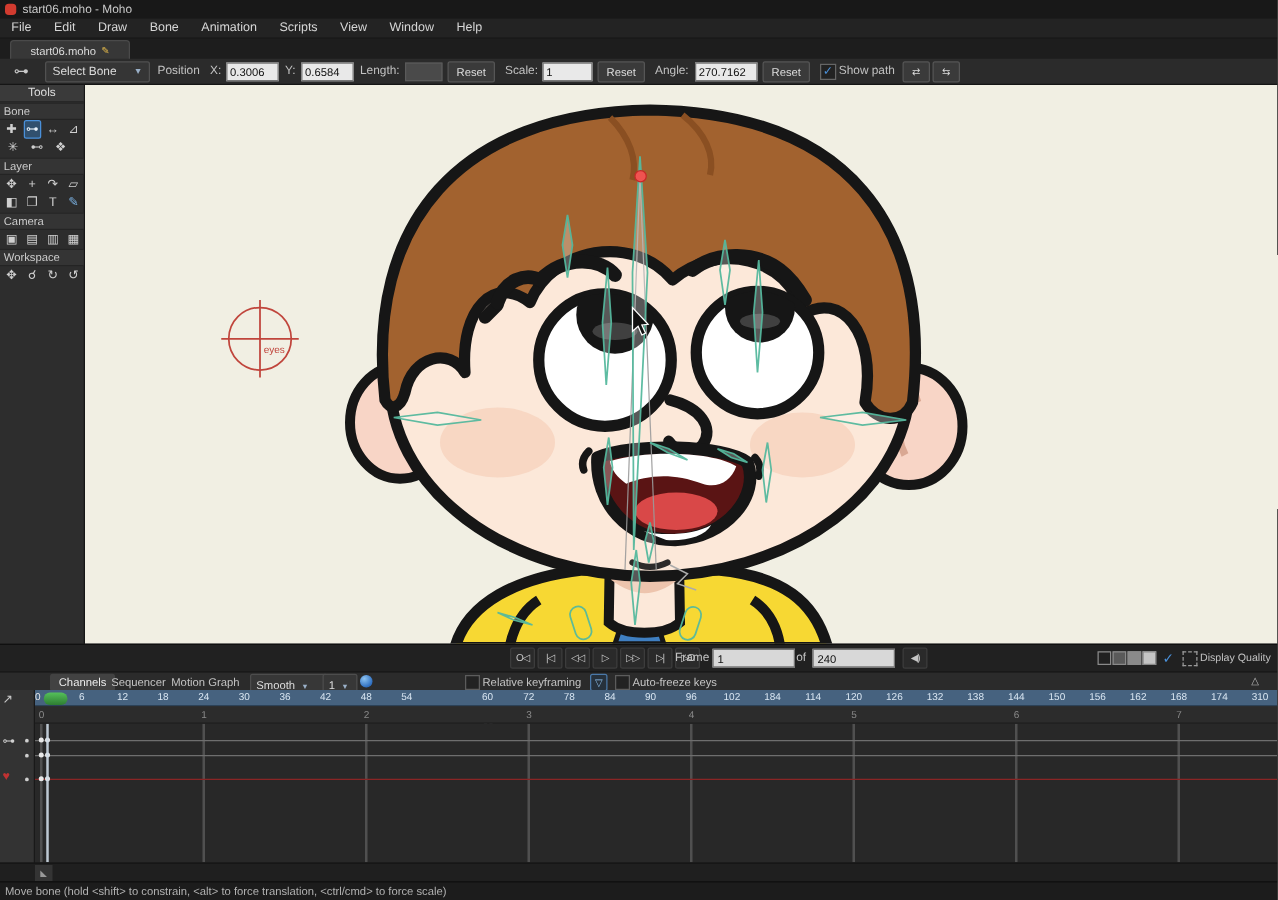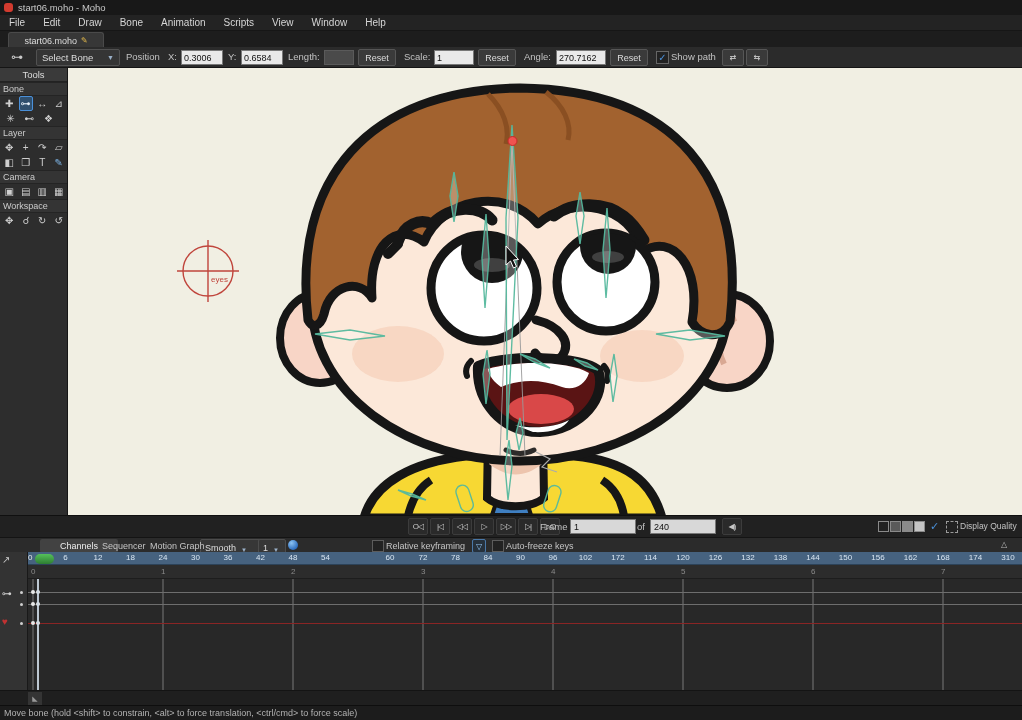--- a/index.html
+++ b/index.html
@@ -52,21 +52,21 @@
   .tbtn{min-width:14px;height:15px;padding:0 2px;display:flex;align-items:center;justify-content:center;
         color:#c6c6c6;font-size:8px;letter-spacing:-1px;border:1px solid #3c3c3c;border-radius:2px;background:#2a2a2a;}
   .pb-lbl{position:absolute;top:5px;font-size:9.5px;color:#c2c2c2;}
   .pb-field{position:absolute;top:3px;height:13px;background:#d8d8d8;color:#111;border:1px solid #777;font-size:9px;padding:0 3px;}
   .dmode{width:11px;height:11px;border:1px solid #8a8a8a;box-sizing:border-box;}
   #display-modes{position:absolute;left:878px;top:5px;display:flex;gap:1px;}
   .pb-check{position:absolute;left:930px;top:4px;color:#4a90d9;font-size:11px;font-weight:bold;}
   .dashed-box{position:absolute;left:946px;top:5px;width:10px;height:10px;border:1px dashed #9a9a9a;}
   
   .tlheader{position:absolute;left:0;top:537px;width:100%;height:15px;background:#2b2b2b;border-top:1px solid #141414;box-sizing:border-box;}
-  .tl-tab{position:absolute;top:1px;height:14px;padding:0 20px;display:flex;align-items:center;font-size:9px;color:#c4c4c4;border-radius:2px;}
+  .tl-tab{position:absolute;top:1px;height:14px;padding:0 7px;display:flex;align-items:center;font-size:9px;color:#c4c4c4;border-radius:2px;}
   .tl-tab.active{background:#424242;color:#eee;}
   .tl-dd{position:absolute;top:1px;height:13px;background:#373737;border:1px solid #4d4d4d;border-radius:2px;
          display:flex;align-items:flex-end;padding:0 4px;font-size:9px;color:#ddd;gap:5px;}
   .tl-dd .arr{font-size:6px;color:#9ab0c8;}
   .tl-dd.disabled{color:#777;background:#2f2f2f;margin-top:14px;}
   .tl-chk{position:absolute;top:2px;width:10px;height:10px;border:1px solid #5c5c5c;background:#222;}
   .tl-lbl{position:absolute;top:2.5px;font-size:9px;color:#c4c4c4;}
   .sphere{position:absolute;top:2px;width:10px;height:10px;border-radius:50%;
           background:radial-gradient(circle at 35% 30%,#8cc3f2,#2f6fc0 70%);}
   .shield-ic{position:absolute;top:1px;width:12px;height:12px;border:1px solid #4a78a8;border-radius:2px;
@@ -359,21 +359,21 @@
         <div class="tick-lbl" style="left: 255.002px;">48</div>
         <div class="tick-lbl" style="left: 287.502px;">54</div>
         <div class="tick-lbl" style="left: 320.002px; margin-left: 32px;">60</div>
         <div class="tick-lbl" style="left: 352.502px; margin-top: 24px;">66</div>
         <div class="tick-lbl" style="left: 385.002px;">72</div>
         <div class="tick-lbl" style="left: 417.503px;">78</div>
         <div class="tick-lbl" style="left: 450.003px;">84</div>
         <div class="tick-lbl" style="left: 482.503px;">90</div>
         <div class="tick-lbl" style="left: 515.003px;">96</div>
         <div class="tick-lbl" style="left: 547.503px;">102</div>
-        <div class="tick-lbl" style="left: 580.004px;">172</div>
+        <div class="tick-lbl" style="left: 580.004px;">184</div>
         <div class="tick-lbl" style="left: 612.504px;">114</div>
         <div class="tick-lbl" style="left: 645.004px;">120</div>
         <div class="tick-lbl" style="left: 677.504px;">126</div>
         <div class="tick-lbl" style="left: 710.004px;">132</div>
         <div class="tick-lbl" style="left: 742.505px;">138</div>
         <div class="tick-lbl" style="left: 775.005px;">144</div>
         <div class="tick-lbl" style="left: 807.505px;">150</div>
         <div class="tick-lbl" style="left: 840.005px;">156</div>
         <div class="tick-lbl" style="left: 872.505px;">162</div>
         <div class="tick-lbl" style="left: 905.006px;">168</div>

